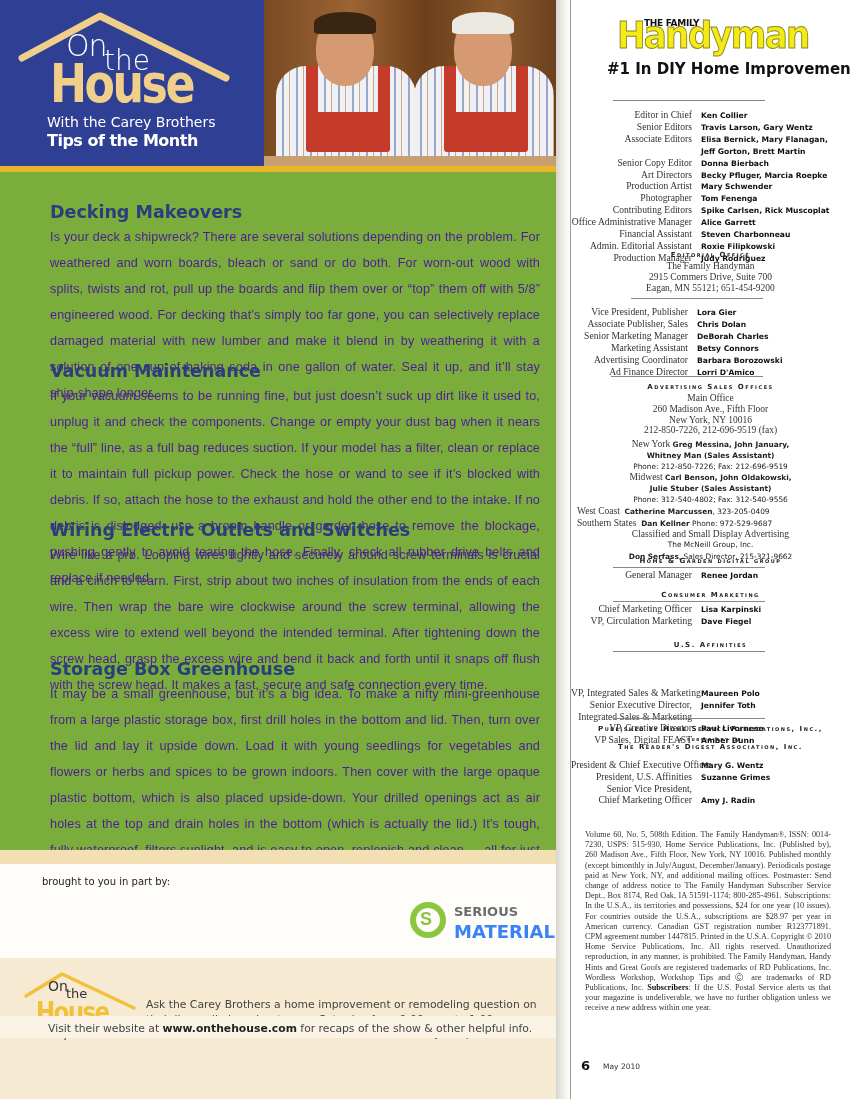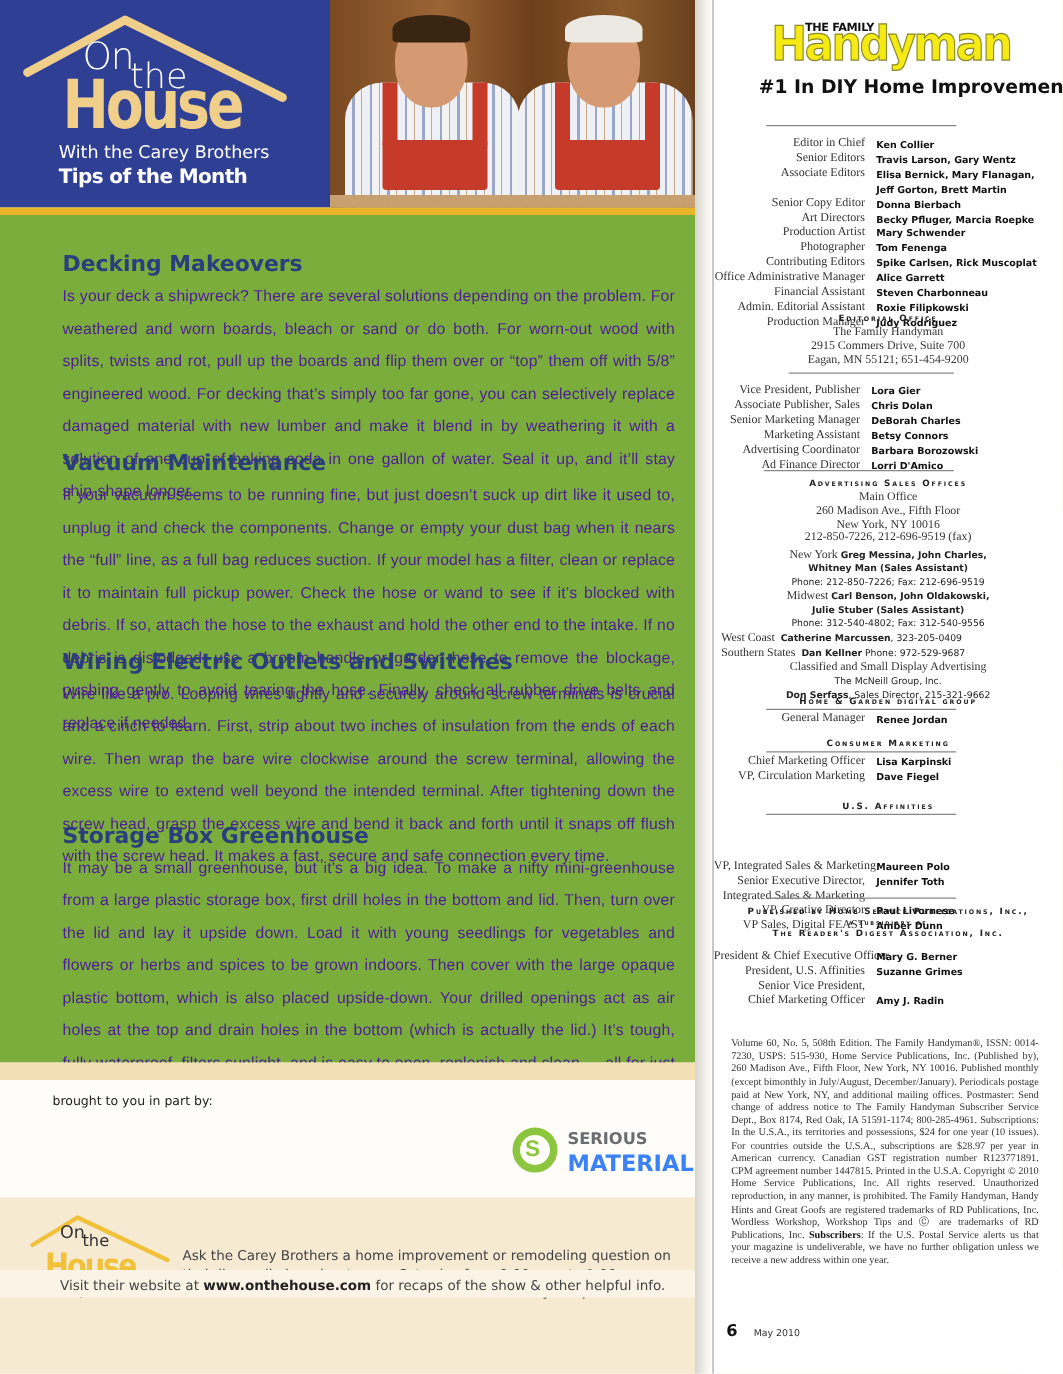--- a/index.html
+++ b/index.html
@@ -279,21 +279,21 @@
   <div class="rule" style="top:376px;left:40px;width:152px"></div>
 
   <div class="sec-head" style="top:383px">Advertising Sales Offices</div>
   <div class="center-serif" style="top:393px">
     <div>Main Office</div>
     <div>260 Madison Ave., Fifth Floor</div>
     <div>New York, NY 10016</div>
     <div>212-850-7226, 212-696-9519 (fax)</div>
   </div>
   <div class="center-serif" style="top:439px">
-    <div><span class="inline-role">New York</span> <span class="center-sans bold">Greg Messina, John Charles,</span></div>
+    <div><span class="inline-role">New York</span> <span class="center-sans bold">Greg Messina, John January,</span></div>
     <div class="center-sans bold">Whitney Man (Sales Assistant)</div>
     <div class="center-sans">Phone: 212-850-7226; Fax: 212-696-9519</div>
   </div>
   <div class="center-serif" style="top:472px">
     <div><span class="inline-role">Midwest</span> <span class="center-sans bold">Carl Benson, John Oldakowski,</span></div>
     <div class="center-sans bold">Julie Stuber (Sales Assistant)</div>
     <div class="center-sans">Phone: 312-540-4802; Fax: 312-540-9556</div>
   </div>
   <div class="center-serif" style="top:506px;text-align:left;left:6px">
     <span class="inline-role">West Coast</span>&nbsp;
@@ -358,21 +358,21 @@
   <div class="rule" style="top:718px;left:42px;width:152px"></div>
 
   <div class="sec-head" style="top:725px;line-height:9px">
     <div>Published by Home Service Publications, Inc.,</div>
     <div style="font-size:6px">a subsidiary of</div>
     <div>The Reader's Digest Association, Inc.</div>
   </div>
   <div class="staff" style="top:760px" id="exec-list">
       <div class="row">
         <span class="role">President &amp; Chief Executive Officer</span>
-        <span class="name">Mary G. Berner</span>
+        <span class="name">Mary G. Wentz</span>
       </div>
       <div class="row">
         <span class="role">President, U.S. Affinities</span>
         <span class="name">Suzanne Grimes</span>
       </div>
       <div class="row">
         <span class="role">Senior Vice President,</span>
         <span class="name"></span>
       </div>
       <div class="row">

